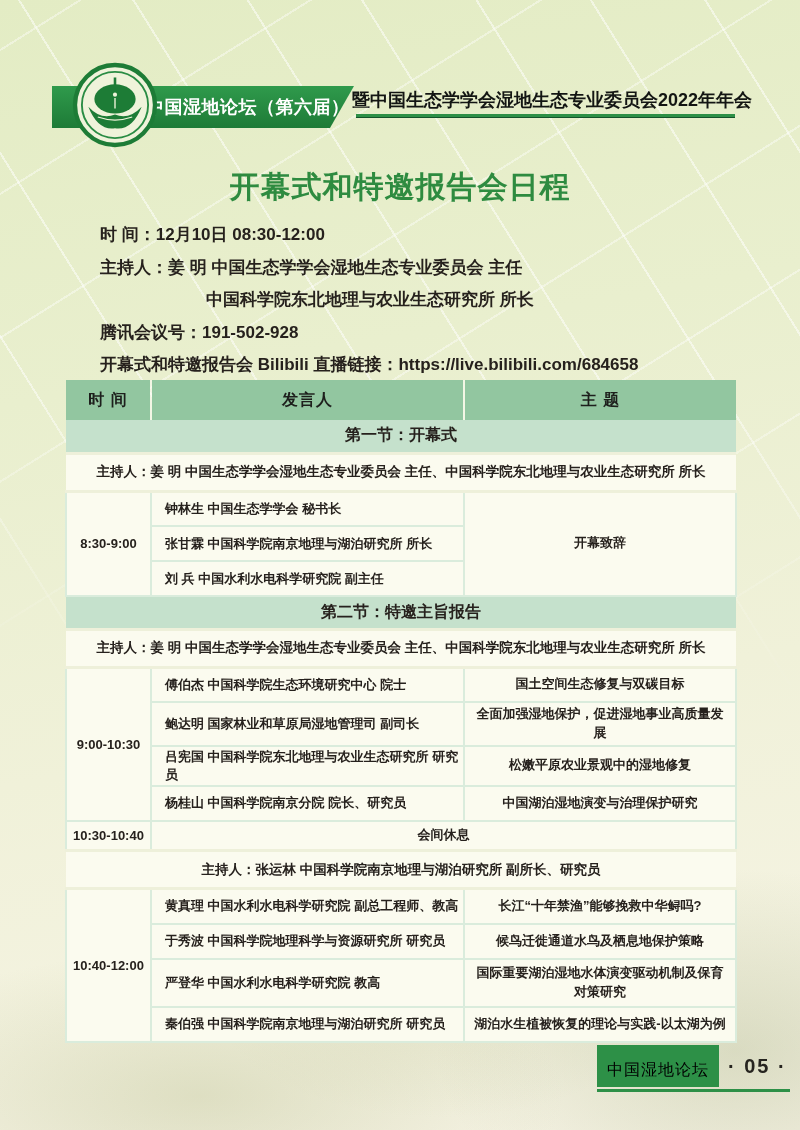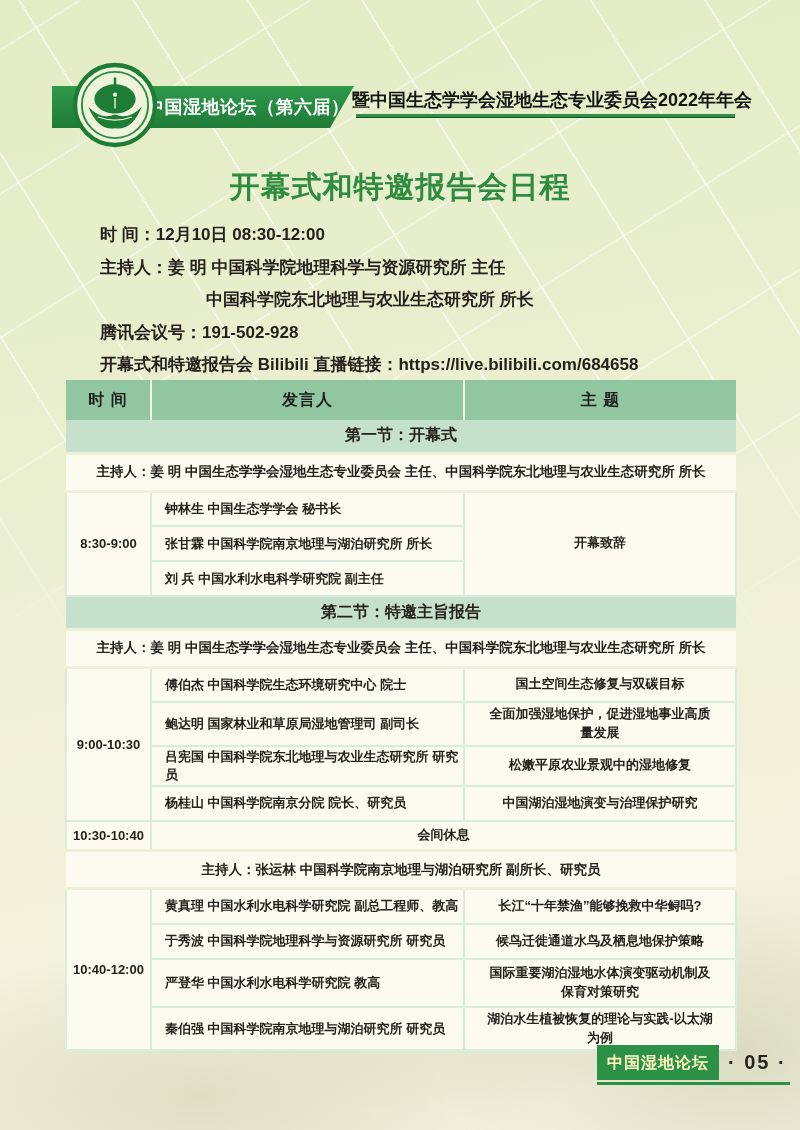--- a/index.html
+++ b/index.html
@@ -74,31 +74,31 @@
     background:#fbfbef; height:38px; text-align:center; font-size:13.5px;
     border-top:3px solid #eef0da; border-bottom:3px solid #eef0da;
   }
   tr.data td {
     background:#fbfbef; border:2px solid #daecdc; font-size:13px; height:35px;
   }
   tr.data.tall td { height:48px; }
   tr.data.break td { height:30px; }
   td.time  { text-align:center; font-size:14px; }
   td.speaker { text-align:left; padding-left:13px; }
-  td.topic { text-align:center; padding:2px 19px; line-height:1.45; }
+  td.topic { text-align:center; padding:2px 6px; line-height:1.45; }
 
   
   .footer {
     position:absolute; left:597px; top:1045px; width:193px;
     display:flex; align-items:center; padding-bottom:2px;
     border-bottom:3px solid #2d9047;
   }
   .footer-badge {
-    background:#2d9047; color:#fef9c3; font-weight:bold; font-size:16px;
-    padding:8px 10px 6px; letter-spacing:1px; white-space:nowrap;
+    background:#2d9047; color:#000000; font-weight:normal; font-size:16px;
+    padding:15px 10px 6px; letter-spacing:1px; white-space:nowrap;
   }
   .footer-page {
     font-family:Liberation Sans, sans-serif; font-weight:bold;
     font-size:20px; color:#26241f; margin-left:9px; letter-spacing:2px; white-space:nowrap;
   }
 </style>
 </head>
 <body>
 
 <div class="page">
@@ -120,21 +120,21 @@
   <div class="subtitle">暨中国生态学学会湿地生态专业委员会2022年年会</div>
   <div class="subtitle-line"></div>
 
   <div class="page-title">开幕式和特邀报告会日程</div>
 
   <div class="info">
     <div>
       <span>时  间：</span><span>12月10日  08:30-12:00</span>
     </div>
     <div>
-      <span>主持人：</span><span>姜  明  中国科学院地理科学与资源研究所 主任</span>
+      <span>主持人：</span><span>姜  明  中国生态学学会湿地生态专业委员会 主任</span>
     </div>
     <div class="indent">
       <span>中国科学院东北地理与农业生态研究所 所长</span>
     </div>
     <div>
       <span>腾讯会议号：</span><span>191-502-928</span>
     </div>
     <div>
       <span>开幕式和特邀报告会 Bilibili 直播链接：</span><span>https://live.bilibili.com/684658</span>
     </div>

